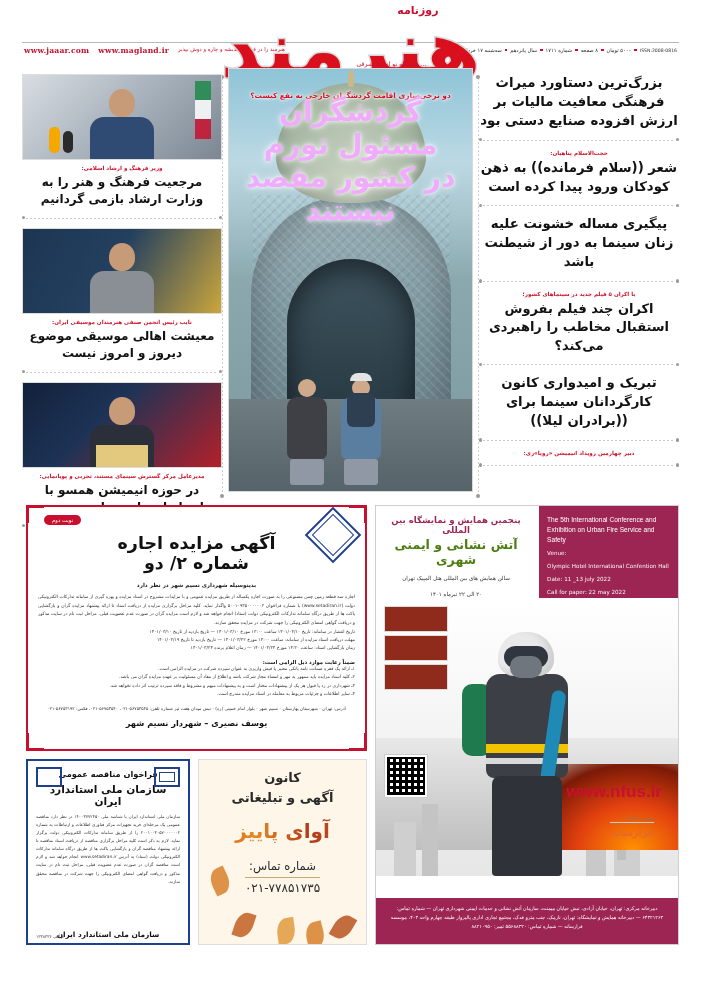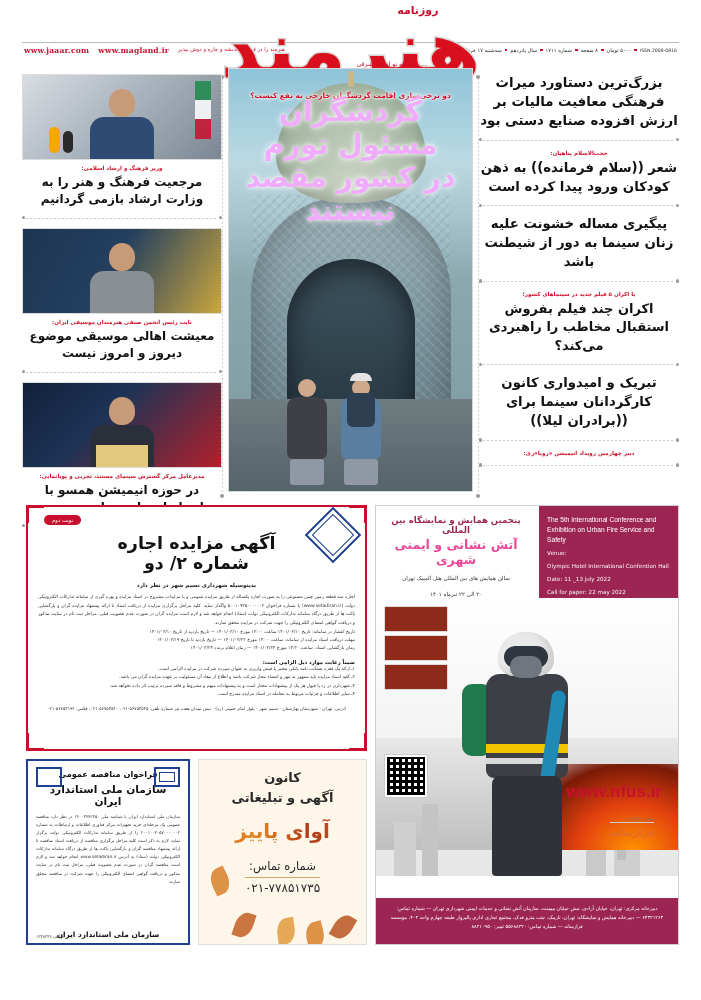--- a/index.html
+++ b/index.html
@@ -115,21 +115,21 @@
   .ads { position:relative; padding:0 22px; }
   .ads-row { display:flex; gap:8px; }
 
   .ad-fire { width:304px; height:440px; position:relative; border:1px solid #cfcfcf; background:#fff; overflow:hidden; }
   .fire-top { display:flex; height:92px; }
   .fire-en { width:46%; background:#9d2553; color:#fff; padding:9px 8px 6px 8px; direction:ltr; }
   .fire-en .t { font-size:6.6px; line-height:1.5; font-family:"Liberation Sans",sans-serif; }
   .fire-en .l { font-size:5.6px; line-height:1.62; margin-top:4px; opacity:.95; }
   .fire-fa { flex:1; padding:9px 9px 0 6px; text-align:center; }
   .fire-fa .l1 { font-size:8.6px; font-weight:bold; color:#9d2553; }
-  .fire-fa .l2 { font-size:12.6px; font-weight:bold; color:#ec4899; margin-top:2px; }
+  .fire-fa .l2 { font-size:12.6px; font-weight:bold; color:#4d7c0f; margin-top:2px; }
   .fire-fa .l3 { font-size:5.5px; color:#333; margin-top:6px; line-height:1.85; }
   .fire-body { position:relative; height:278px; background:linear-gradient(180deg,#ffffff 0%,#f2f2f2 55%,#e6e6e6 100%); overflow:hidden; }
   .fire-city { position:absolute; left:0; right:0; bottom:26px; height:112px;
      background:linear-gradient(180deg,rgba(200,200,200,.25),rgba(150,150,150,.5)); }
   .bldg { position:absolute; bottom:0; background:#cfcfcf; }
   .milad { position:absolute; right:52px; bottom:16px; width:9px; height:96px; background:#bfbfbf; }
   .milad:before { content:""; position:absolute; left:-7px; top:22px; width:23px; height:24px; background:#bfbfbf; border-radius:50%; }
   .fireman { position:absolute; left:50%; transform:translateX(-50%); bottom:0; width:122px; height:244px; }
   .fm-helmet { position:absolute; left:32px; top:0; width:56px; height:44px; background:#e9e9e9; border-radius:26px 26px 16px 16px; box-shadow:inset -6px -4px 8px rgba(0,0,0,.12); }
   .fm-visor { position:absolute; left:38px; top:14px; width:44px; height:22px; background:#2f3640; border-radius:12px; }
@@ -455,20 +455,21 @@
           <div class="auc-li">تاریخ انتشار در سامانه: تاریخ ۱۴۰۱/۰۳/۱۰ ساعت ۱۳:۰۰ مورخ ۱۴۰۱/۰۳/۱۰ — تاریخ بازدید از تاریخ ۱۴۰۱/۰۳/۱۰</div>
           <div class="auc-li">مهلت دریافت اسناد مزایده از سامانه: ساعت ۱۴:۰۰ مورخ ۱۴۰۱/۰۳/۲۲ — تاریخ بازدید تا تاریخ ۱۴۰۱/۰۳/۱۹</div>
           <div class="auc-li">زمان بازگشایی اسناد: ساعت ۱۴:۳۰ مورخ ۱۴۰۱/۰۳/۲۳ — زمان اعلام برنده ۱۴۰۱/۰۳/۲۴</div>
           <div class="auc-h2">ضمناً رعایت موارد ذیل الزامی است:</div>
           <div class="auc-li">۱ـ ارائه یک فقره ضمانت نامه بانکی معتبر یا فیش واریزی به عنوان سپرده شرکت در مزایده الزامی است.</div>
           <div class="auc-li">۲ـ کلیه اسناد مزایده باید ممهور به مهر و امضاء مجاز شرکت باشد و اطلاع از مفاد آن مسئولیت بر عهده مزایده گران می باشد.</div>
           <div class="auc-li">۳ـ شهرداری در رد یا قبول هر یک از پیشنهادات مختار است و به پیشنهادات مبهم و مشروط و فاقد سپرده ترتیب اثر داده نخواهد شد.</div>
           <div class="auc-li">۴ـ سایر اطلاعات و جزئیات مربوط به معامله در اسناد مزایده مندرج است.</div>
           <div class="auc-addr">آدرس: تهران - شهرستان بهارستان - نسیم شهر - بلوار امام خمینی (ره) - نبش میدان هفت تیر
 شماره تلفن: ۵۶۷۵۳۵۴۵-۰۲۱، ۵۶۷۵۳۵۴۰-۰۲۱، فکس: ۵۶۷۵۳۱۹۲-۰۲۱</div>
+          <div class="auc-sign">یوسف نصیری – شهردار نسیم شهر</div>
         </div>
 
         <div class="ads-row2">
 
           <div class="ad-autumn">
             <div class="aut-l1">کانون</div>
             <div class="aut-l2">آگهی و تبلیغاتی</div>
             <div class="aut-brand">آوای پاییز</div>
             <div class="aut-tel">شماره تماس:</div>
             <div class="aut-num">۰۲۱-۷۷۸۵۱۷۳۵</div>

